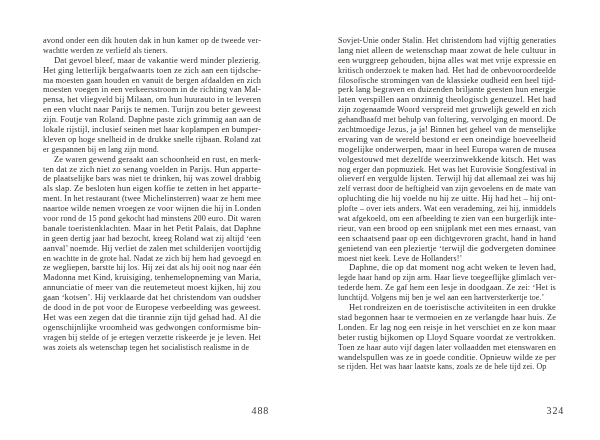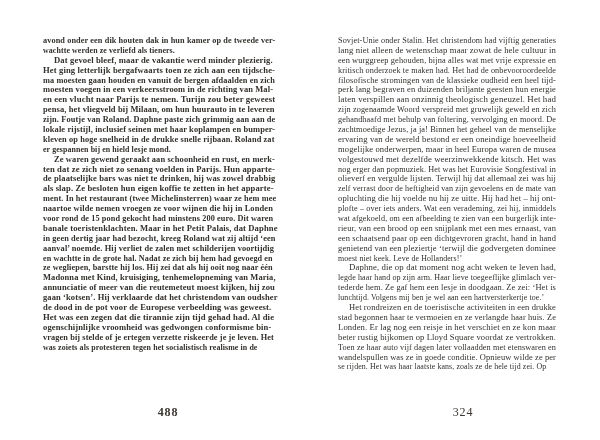--- a/index.html
+++ b/index.html
@@ -17,70 +17,70 @@
     background: #ffffff;
     font-family: "Liberation Serif", serif;
     color: #33302c;
   }
   .page {
     position: absolute;
     top: 33px;
     width: 218px;
     height: 400px;
   }
-  .page.left  { left: 43px; font-weight: bold; }
+  .page.left  { left: 43px; }
   .page.right { left: 338px; }
   .paragraph { margin: 0; padding: 0; }
   .line {
     height: 9.9px;
     line-height: 9.9px;
     overflow: visible;
   }
   .line.indent { padding-left: 11px; }
   .line > span {
     display: inline-block;
     white-space: pre;
     transform-origin: 0 50%;
     font-size: 7.9px;
     line-height: 9.9px;
     letter-spacing: 0.1px;
   }
   .folio {
     position: absolute;
     top: 372px;
-    left: 16px;
+    left: 8px;
     width: 100%;
-    text-align: center;
-    font-size: 12px;
+    text-align: right;
+    font-size: 10px;
     letter-spacing: 0.8px;
     color: #3a362f;
   }
 </style>
 </head>
 <body>
 
 <div class="spread">
 
   <section class="page left">
     <div class="textblock">
         <div class="paragraph">
           <div class="line"><span style="transform: scaleX(1.0438);">avond onder een dik houten dak in hun kamer op de tweede ver-</span></div>
           <div class="line end"><span>wachtte werden ze verliefd als tieners.</span></div>
         </div>
         <div class="paragraph">
           <div class="line indent"><span style="transform: scaleX(1.0935);">Dat gevoel bleef, maar de vakantie werd minder plezierig.</span></div>
           <div class="line"><span style="transform: scaleX(1.0921);">Het ging letterlijk bergafwaarts toen ze zich aan een tijdsche-</span></div>
           <div class="line"><span style="transform: scaleX(1.0532);">ma moesten gaan houden en vanuit de bergen afdaalden en zich</span></div>
           <div class="line"><span style="transform: scaleX(1.0716);">moesten voegen in een verkeersstroom in de richting van Mal-</span></div>
+          <div class="line"><span style="transform: scaleX(1.0763);">pensa, het vliegveld bij Milaan, om hun huurauto in te leveren</span></div>
           <div class="line"><span style="transform: scaleX(1.1123);">en een vlucht naar Parijs te nemen. Turijn zou beter geweest</span></div>
-          <div class="line"><span style="transform: scaleX(1.0763);">pensa, het vliegveld bij Milaan, om hun huurauto in te leveren</span></div>
           <div class="line"><span style="transform: scaleX(1.0563);">zijn. Foutje van Roland. Daphne paste zich grimmig aan aan de</span></div>
           <div class="line"><span style="transform: scaleX(1.0685);">lokale rijstijl, inclusief seinen met haar koplampen en bumper-</span></div>
           <div class="line"><span style="transform: scaleX(1.0564);">kleven op hoge snelheid in de drukke snelle rijbaan. Roland zat</span></div>
-          <div class="line end"><span>er gespannen bij en hield lesje mond.</span></div>
+          <div class="line end"><span>er gespannen bij en lang zijn mond.</span></div>
         </div>
         <div class="paragraph">
           <div class="line indent"><span style="transform: scaleX(1.0717);">Ze waren gewend geraakt aan schoonheid en rust, en merk-</span></div>
           <div class="line"><span style="transform: scaleX(1.0954);">ten dat ze zich niet zo senang voelden in Parijs. Hun apparte-</span></div>
           <div class="line"><span style="transform: scaleX(1.0793);">de plaatselijke bars was niet te drinken, hij was zowel drabbig</span></div>
           <div class="line"><span style="transform: scaleX(1.0903);">als slap. Ze besloten hun eigen koffie te zetten in het apparte-</span></div>
           <div class="line"><span style="transform: scaleX(1.0471);">ment. In het restaurant (twee Michelinsterren) waar ze hem mee</span></div>
           <div class="line"><span style="transform: scaleX(1.0682);">naartoe wilde nemen vroegen ze voor wijnen die hij in Londen</span></div>
           <div class="line"><span style="transform: scaleX(1.0407);">voor rond de 15 pond gekocht had minstens 200 euro. Dit waren</span></div>
           <div class="line"><span style="transform: scaleX(1.0881);">banale toeristenklachten. Maar in het Petit Palais, dat Daphne</span></div>
@@ -88,21 +88,21 @@
           <div class="line"><span style="transform: scaleX(1.059);">aanval’ noemde. Hij verliet de zalen met schilderijen voortijdig</span></div>
           <div class="line"><span style="transform: scaleX(1.0287);">en wachtte in de grote hal. Nadat ze zich bij hem had gevoegd en</span></div>
           <div class="line"><span style="transform: scaleX(1.0428);">ze wegliepen, barstte hij los. Hij zei dat als hij ooit nog naar één</span></div>
           <div class="line"><span style="transform: scaleX(1.0708);">Madonna met Kind, kruisiging, tenhemelopneming van Maria,</span></div>
           <div class="line"><span style="transform: scaleX(1.084);">annunciatie of meer van die reutemeteut moest kijken, hij zou</span></div>
           <div class="line"><span style="transform: scaleX(1.0757);">gaan ‘kotsen’. Hij verklaarde dat het christendom van oudsher</span></div>
           <div class="line"><span style="transform: scaleX(1.0862);">de dood in de pot voor de Europese verbeelding was geweest.</span></div>
           <div class="line"><span style="transform: scaleX(1.1014);">Het was een zegen dat die tirannie zijn tijd gehad had. Al die</span></div>
           <div class="line"><span style="transform: scaleX(1.0853);">ogenschijnlijke vroomheid was gedwongen conformisme bin-</span></div>
           <div class="line"><span style="transform: scaleX(1.049);">vragen bij stelde of je ertegen verzette riskeerde je je leven. Het</span></div>
-          <div class="line end"><span>was zoiets als protesteren tegen het socialistisch realisme in de</span></div>
+          <div class="line end"><span>was zoiets als wetenschap tegen het socialistisch realisme in de</span></div>
         </div>
       </div>
     <div class="folio">488</div>
   </section>
 
   <section class="page right">
     <div class="textblock">
         <div class="paragraph">
           <div class="line"><span style="transform: scaleX(1.0393);">Sovjet-Unie onder Stalin. Het christendom had vijftig generaties</span></div>
           <div class="line"><span style="transform: scaleX(1.1014);">lang niet alleen de wetenschap maar zowat de hele cultuur in</span></div>

